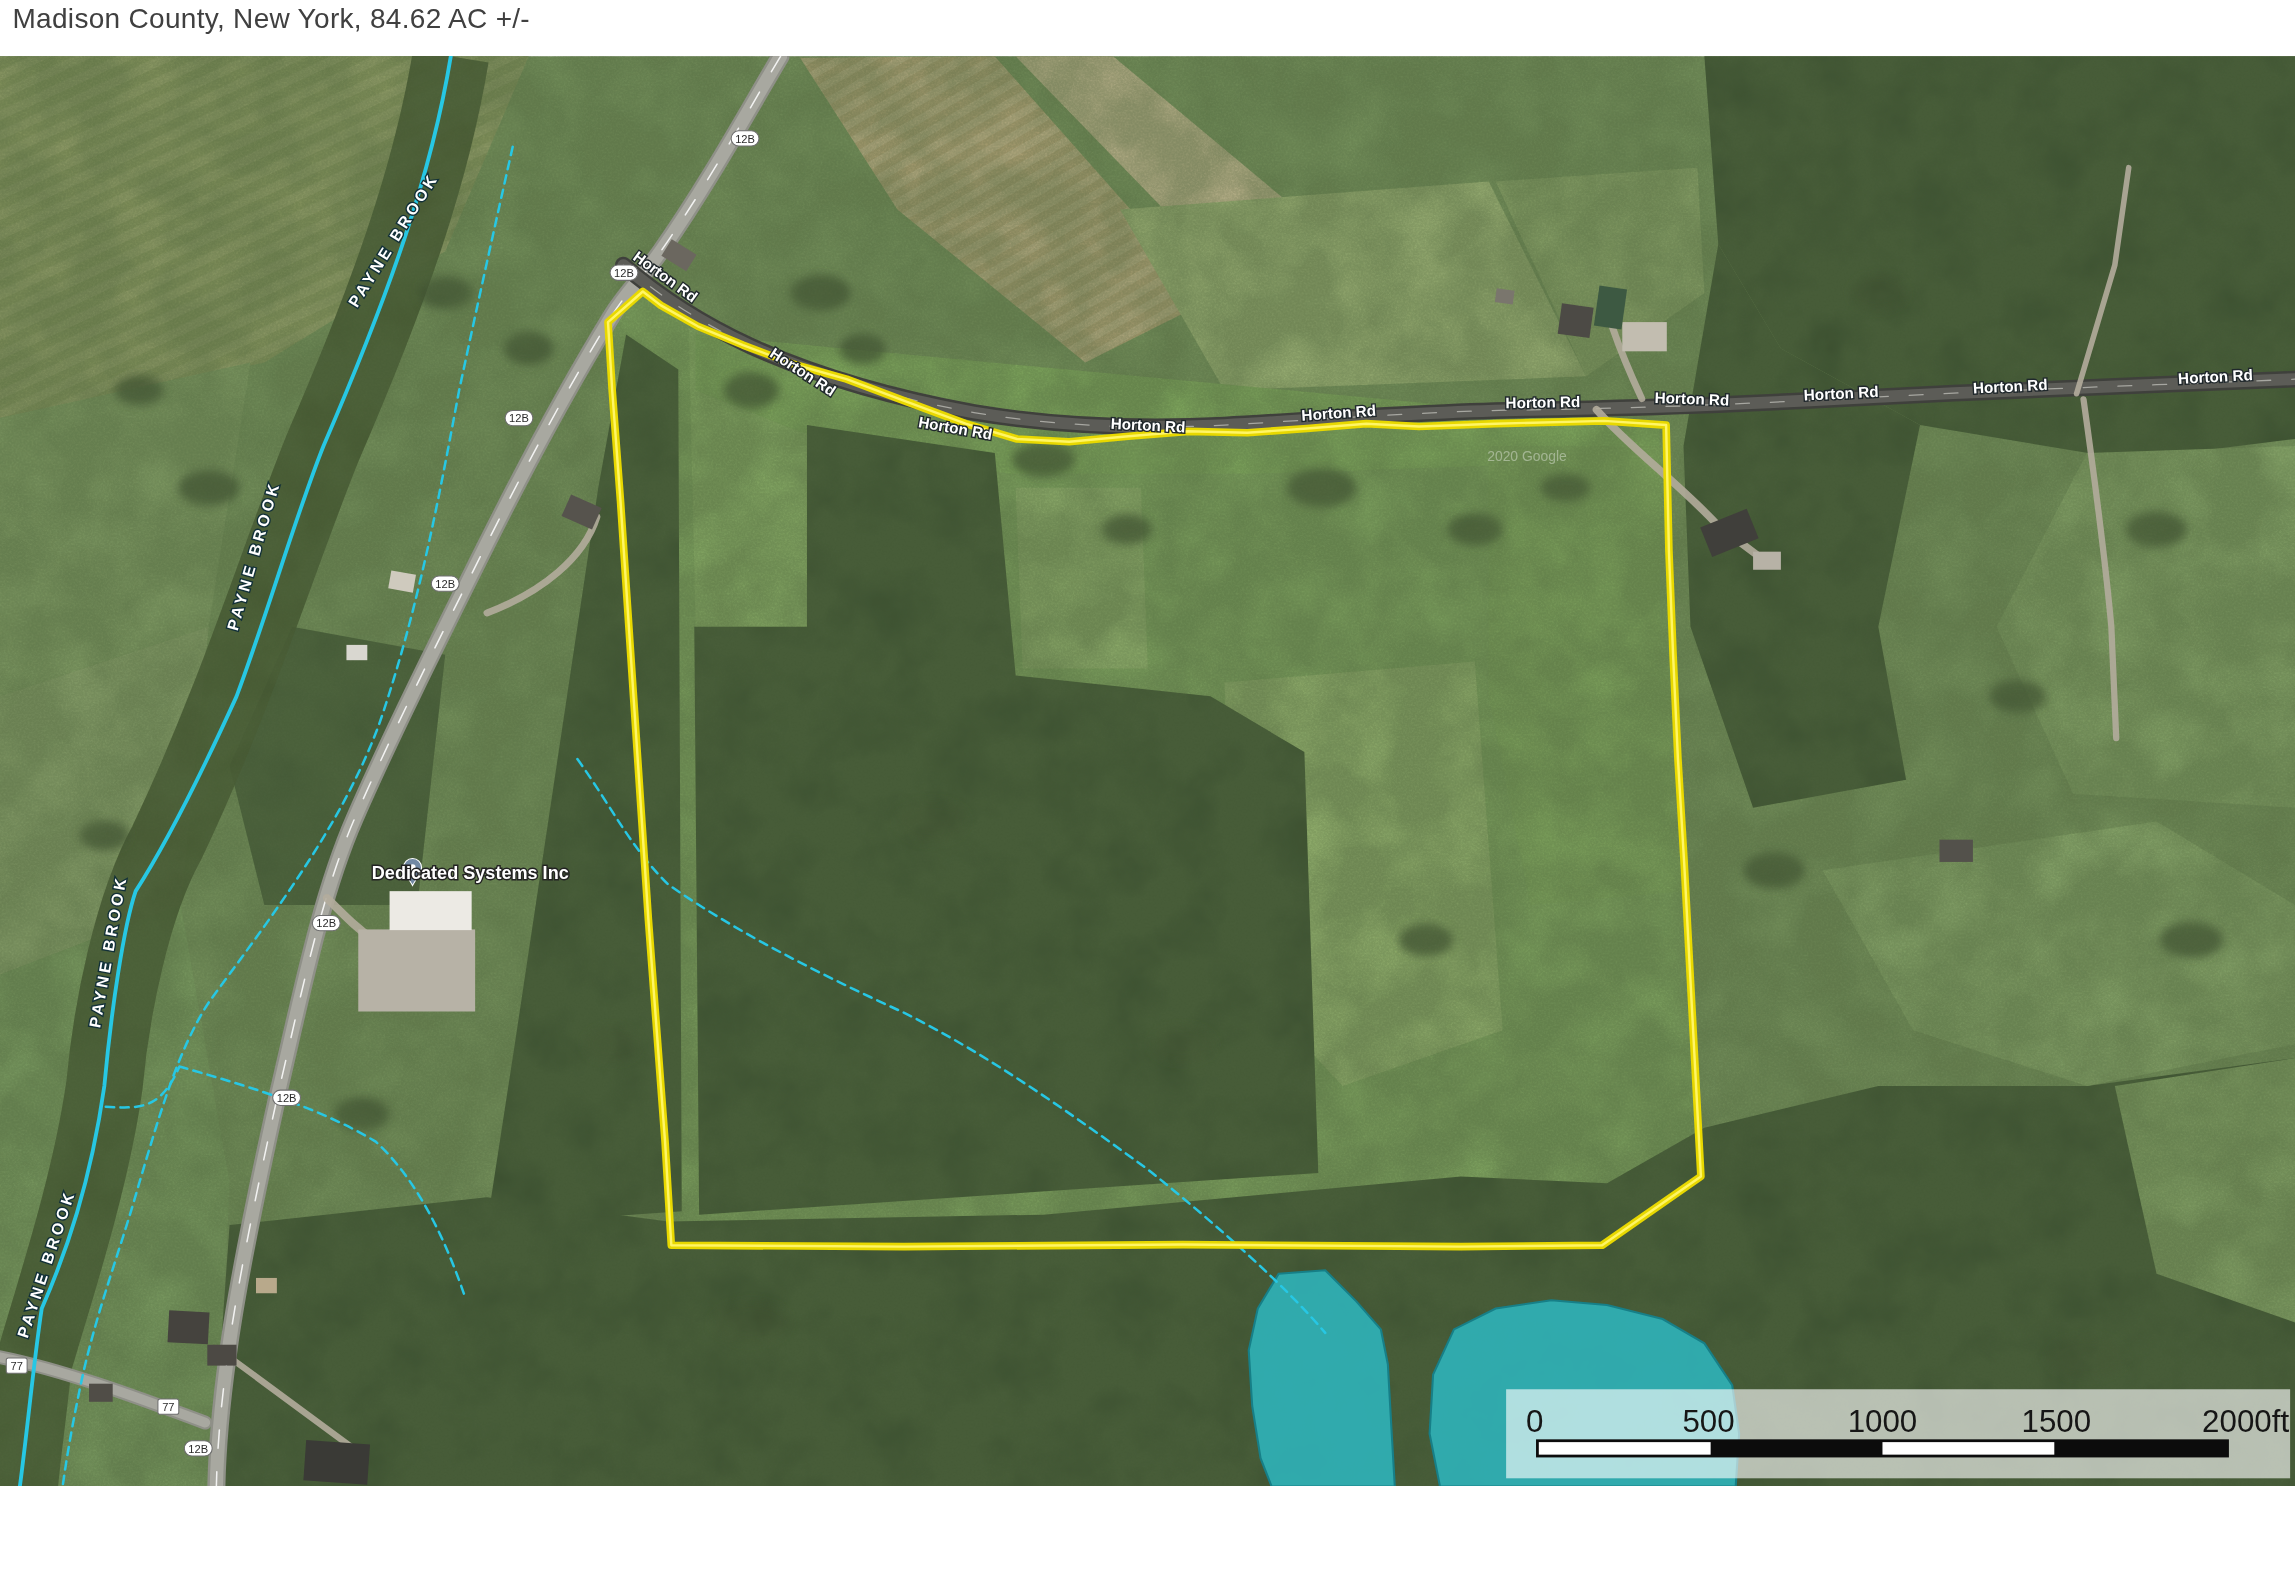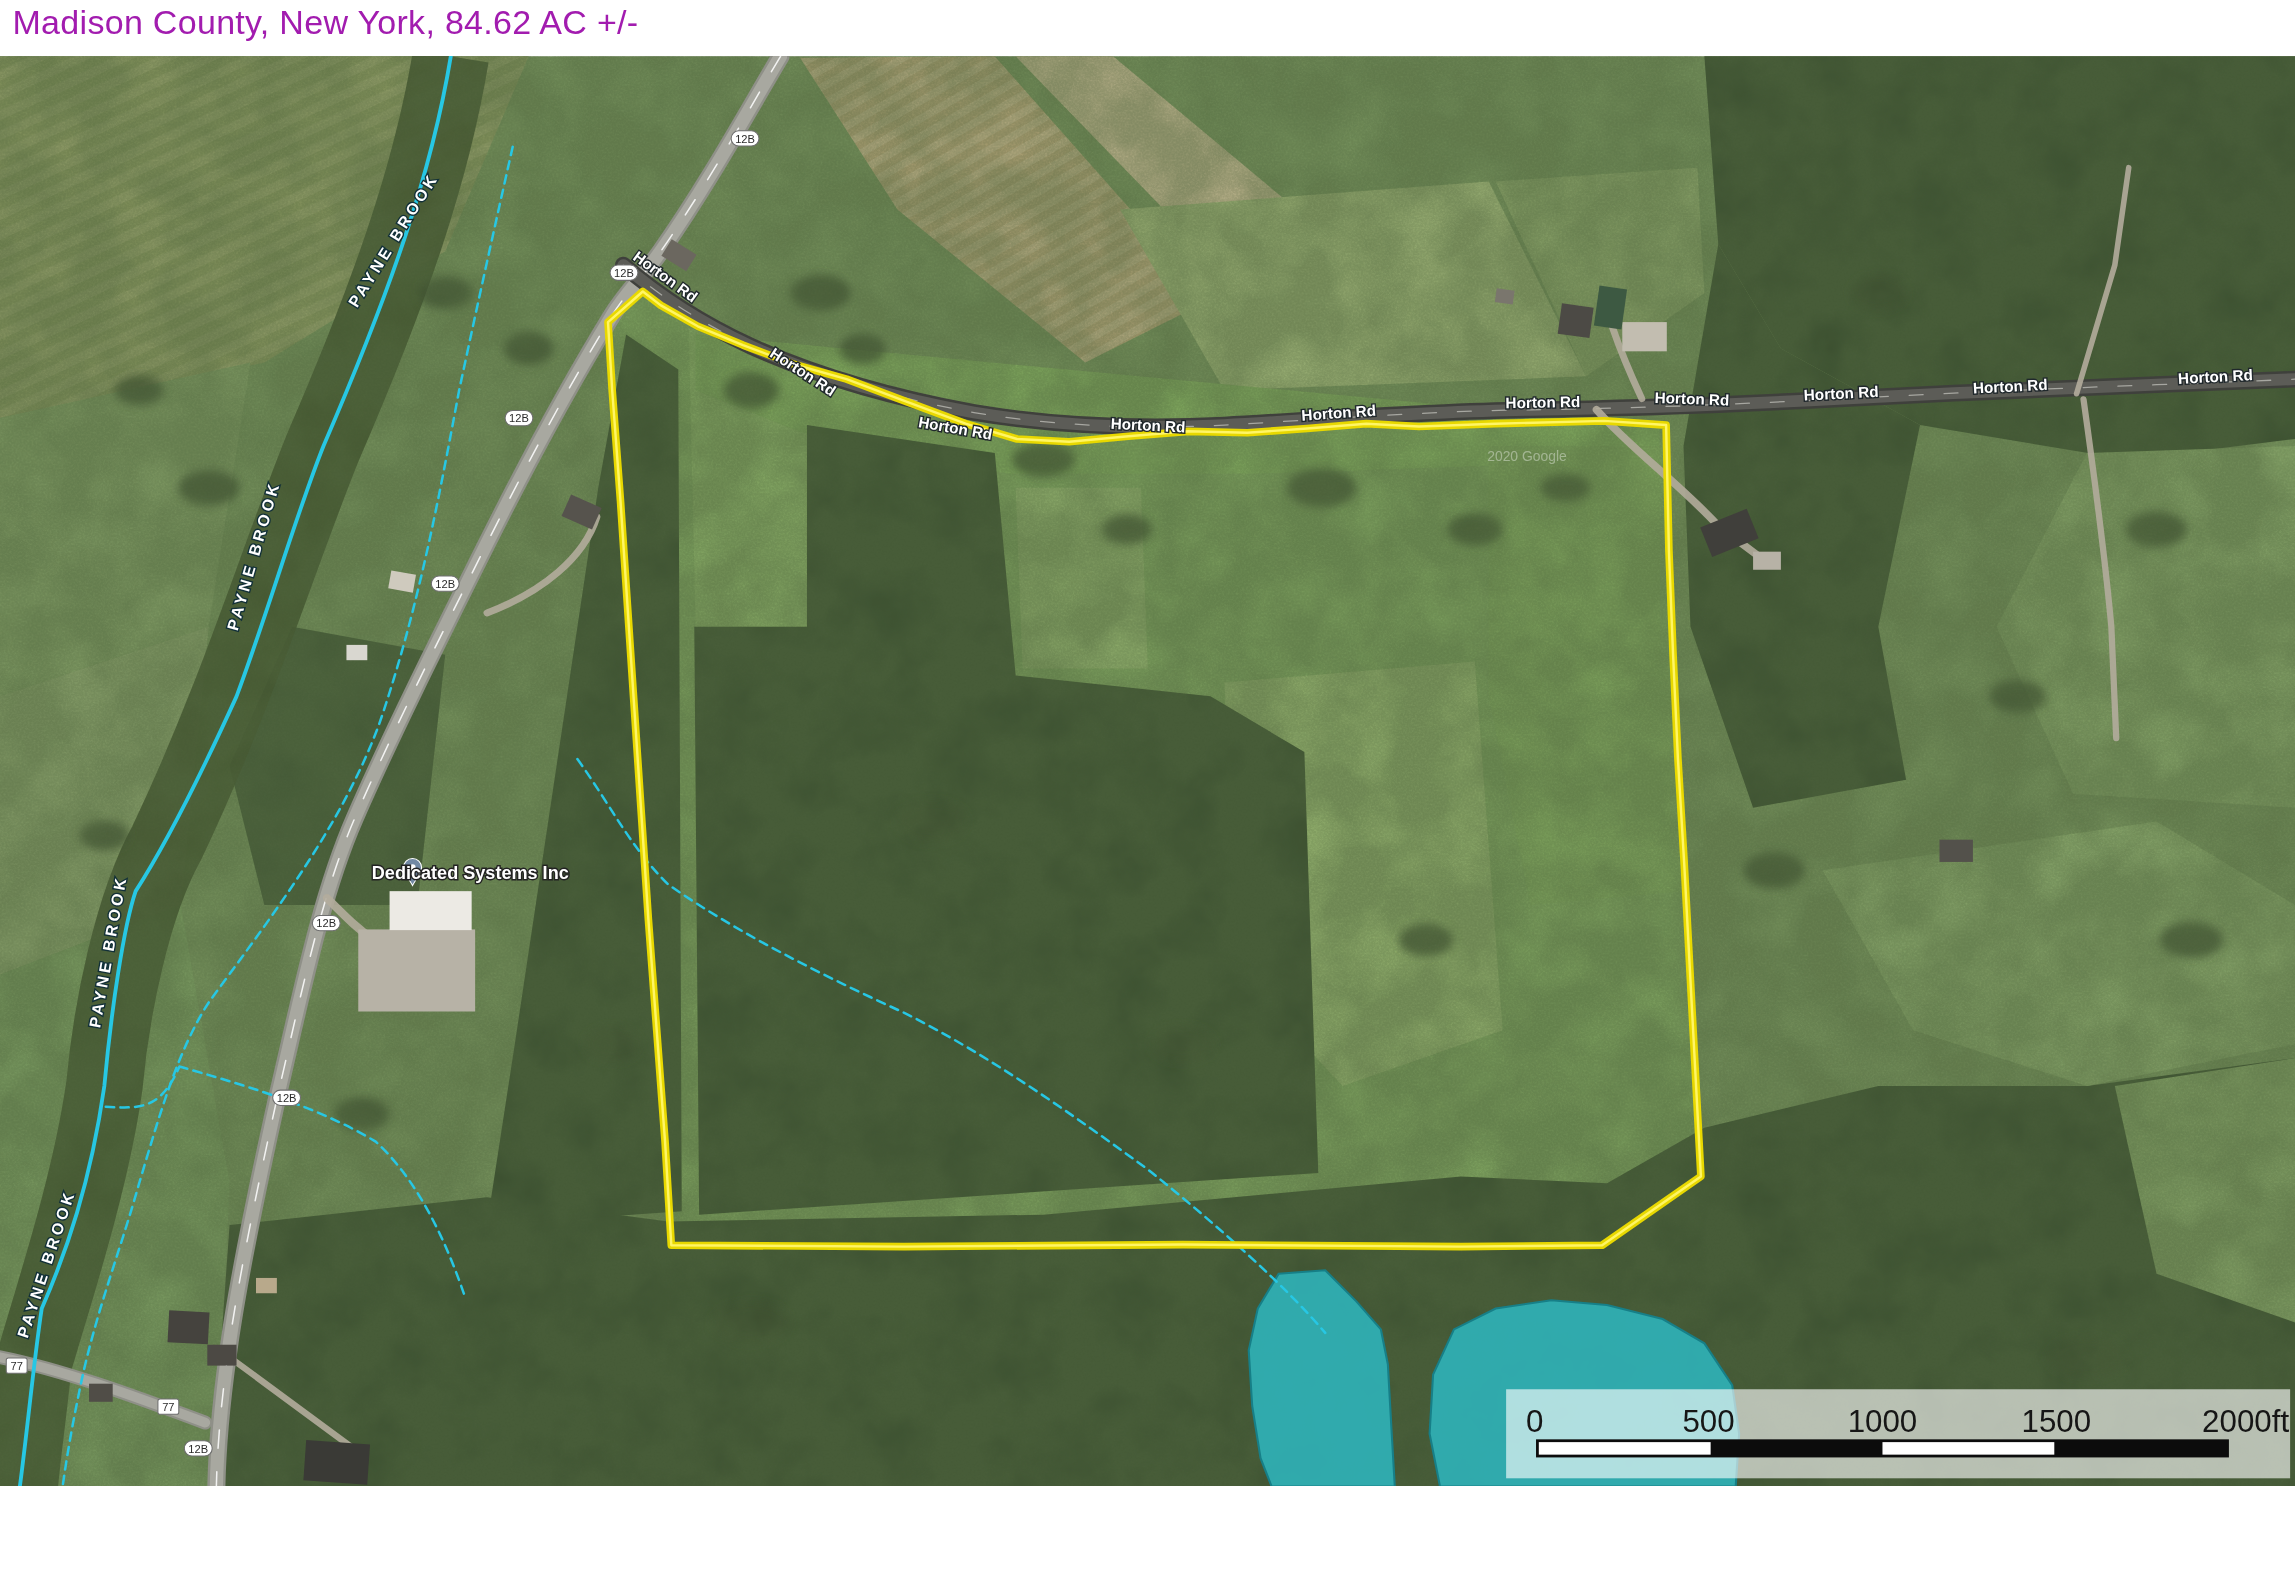--- a/index.html
+++ b/index.html
@@ -1,21 +1,21 @@
 <!DOCTYPE html>
 <html style="font-size:11px"><head>
 <meta charset="utf-8">
 <style>
   html,body{margin:0;padding:0;}
   body{
     width:2295px;height:1597px;position:relative;background:#ffffff;
     font-family:"Liberation Sans","DejaVu Sans",sans-serif;overflow:hidden;
   }
   #page-title{
-    position:absolute;left:12.5px;top:2.8px;font-size:34px;color:#a21caf;
+    position:absolute;left:12.5px;top:2.8px;font-size:28px;color:#404040;
     letter-spacing:0.3px;white-space:nowrap;
   }
   #map-wrap{position:absolute;left:0;top:56px;width:2295px;height:1431px;}
   svg{display:block;}
   
   text{font-family:"Liberation Sans","DejaVu Sans",sans-serif;}
   .lbl-road{font-size:22px;font-weight:700;fill:#ffffff;stroke:#20282c;stroke-width:4px;
     paint-order:stroke;text-anchor:middle;}
   .lbl-stream{font-size:23px;font-weight:700;letter-spacing:5px;fill:#ffffff;stroke:#123038;
     stroke-width:4px;paint-order:stroke;text-anchor:middle;}

